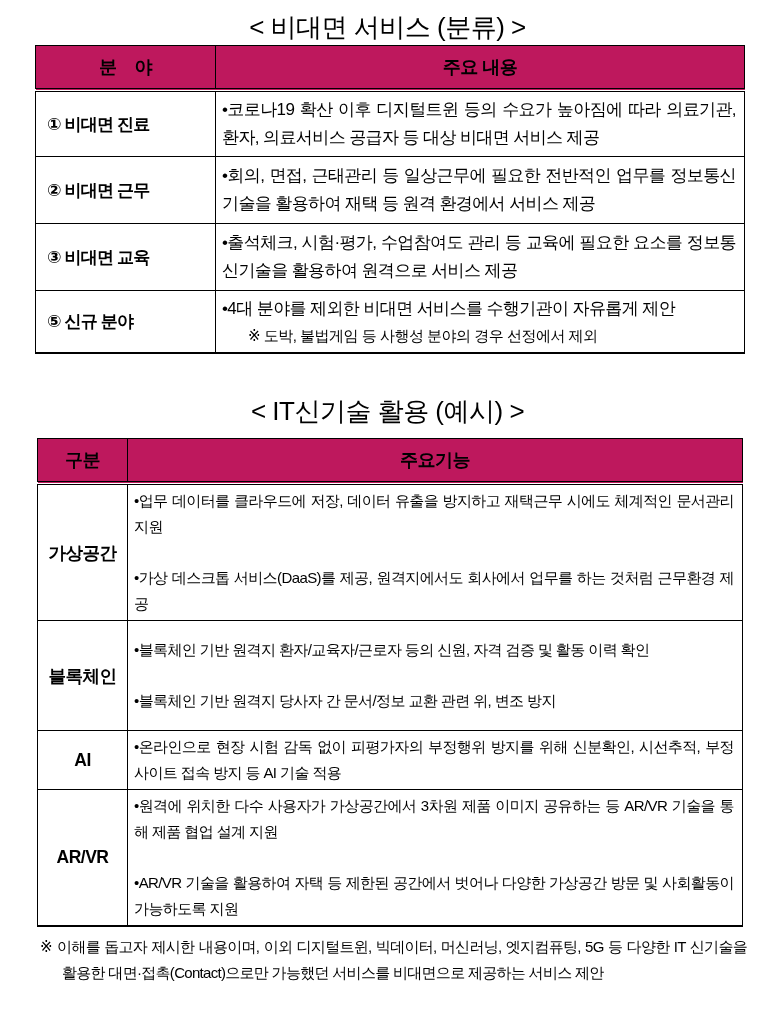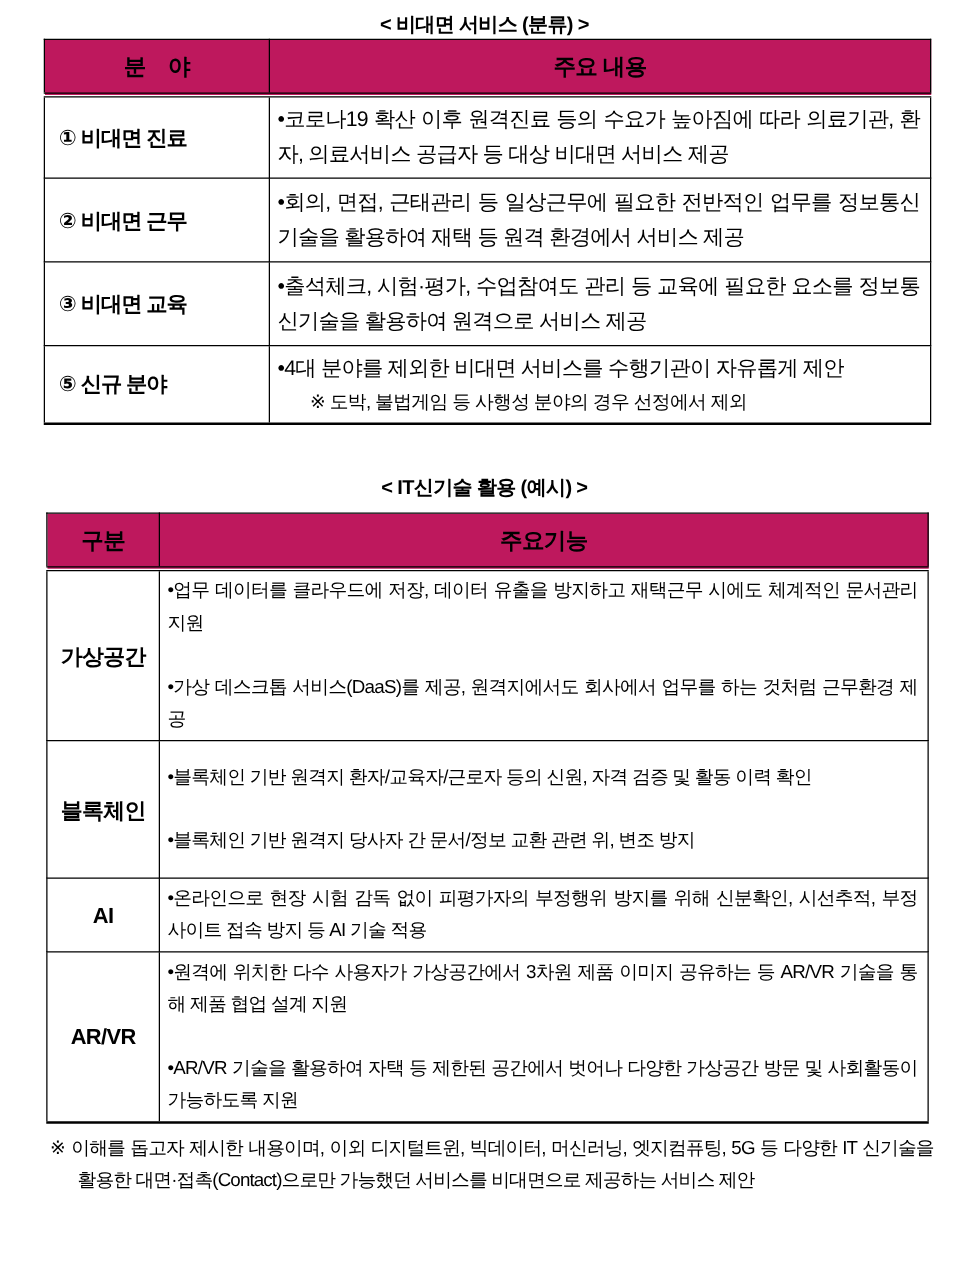--- a/index.html
+++ b/index.html
@@ -2,21 +2,21 @@
 <html lang="ko"><head>
 <meta charset="utf-8">
 <style>
   html,body { margin:0; padding:0; }
   body {
     width:775px; height:1020px; background:#ffffff; color:#000;
     font-family:"Liberation Sans","DejaVu Sans",sans-serif;
     overflow:hidden;
   }
   .doc-title {
-    text-align:center; font-size:16px; font-weight:bold;
+    text-align:center; font-size:26px; font-weight:normal;
     margin:0; letter-spacing:-0.5px;
   }
   .title-1 { padding-top:10px; }
   .title-2 { margin-top:40px; margin-bottom:9px; }
 
   table {
     border-collapse:collapse; table-layout:fixed;
     margin-left:35px; width:710px;
   }
   .t2 { margin-left:37px; width:706px;padding-left:16px; }
@@ -80,21 +80,21 @@
     <thead>
       <tr>
         <th class="col-cat">분    야</th>
         <th>주요 내용</th>
       </tr>
     </thead>
     <tbody>
       <tr style="height:66px">
         <td class="cat">① 비대면 진료</td>
         <td class="content">
-          <p>•코로나19 확산 이후 원격진료 등의 수요가 높아짐에 따라 의료기관, 환자, 의료서비스 공급자 등 대상 비대면 서비스 제공</p>
+          <p>•코로나19 확산 이후 디지털트윈 등의 수요가 높아짐에 따라 의료기관, 환자, 의료서비스 공급자 등 대상 비대면 서비스 제공</p>
         </td>
       </tr>
       <tr style="height:67px">
         <td class="cat">② 비대면 근무</td>
         <td class="content">
           <p>•회의, 면접, 근태관리 등 일상근무에 필요한 전반적인 업무를 정보통신기술을 활용하여 재택 등 원격 환경에서 서비스 제공</p>
         </td>
       </tr>
       <tr style="height:67px">
         <td class="cat">③ 비대면 교육</td>

